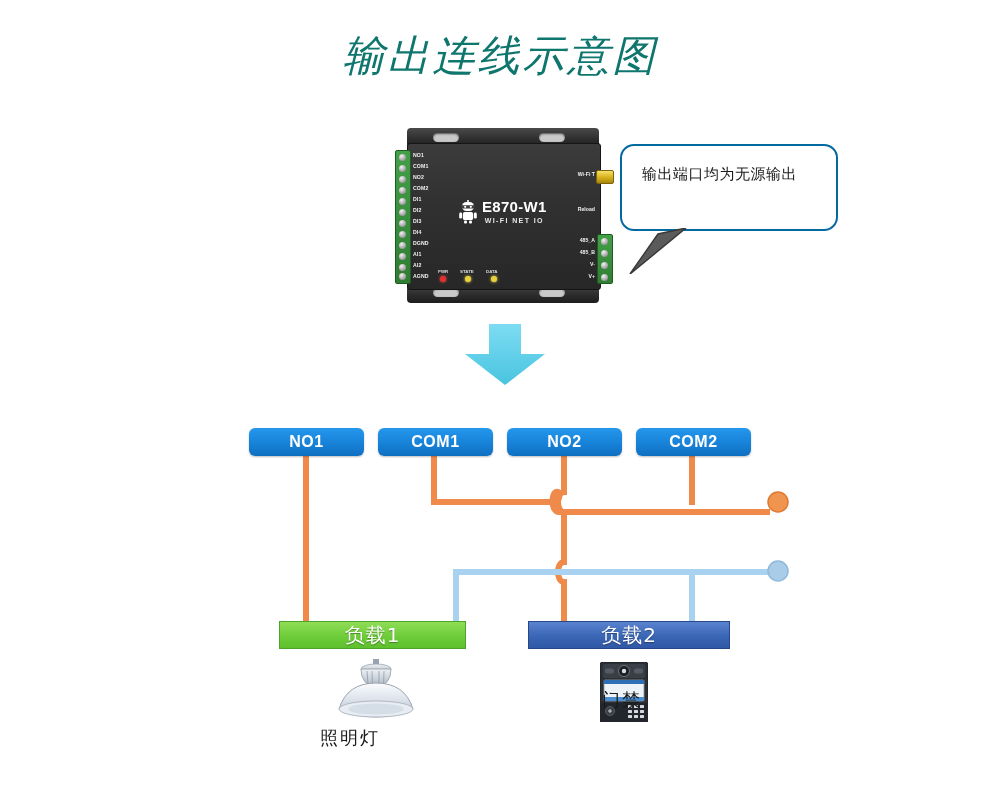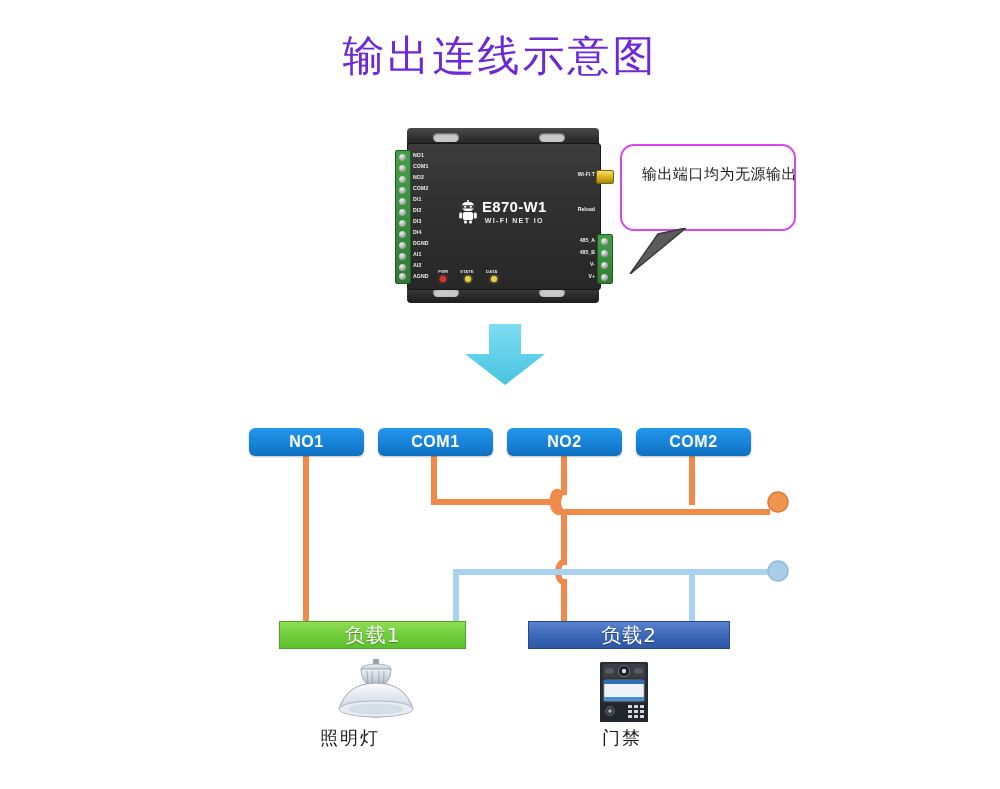--- a/index.html
+++ b/index.html
@@ -16,23 +16,24 @@
   }
 
   #page-title {
     position: absolute;
     top: 28px;
     left: 0;
     width: 1000px;
     text-align: center;
     font-size: 42px;
     letter-spacing: 3px;
-    color: #6d28d9;
+    color: #0f766e;
     font-weight: 400;
     font-family: "DejaVu Sans", "Liberation Sans", sans-serif;
+    font-style: italic;
   }
 
   
   #device-wrap {
     position: absolute;
     left: 397px;
     top: 128px;
     width: 212px;
     height: 175px;
     padding-left: 44px;
@@ -170,24 +171,24 @@
     background: linear-gradient(180deg,#f5e06a 0%,#d9b41f 50%,#a8860d 100%);
     border-radius: 2px;
     border: 1px solid #7d6409;
   }
 
   
   #callout {
     position: absolute;
     left: 620px;
     top: 144px;
-    width: 176px;
+    width: 218px;
     height: 87px;
     background: #ffffff;
-    border: 2px solid #d946ef;
+    border: 2px solid #0369a1;
     border-radius: 14px;
     box-sizing: border-box;
     padding: 13px 0 15px 20px;
   }
   .callout-line {
     font-size: 15px;
     color: #1a1a1a;
     line-height: 30px;
     letter-spacing: .5px;
     font-family: "DejaVu Sans","Liberation Sans", sans-serif;
@@ -258,21 +259,21 @@
   
   .device-caption {
     position: absolute;
     font-size: 18px;
     color: #1a1a1a;
     letter-spacing: 2px;
     font-family: "DejaVu Sans","Liberation Sans", sans-serif;
     white-space: nowrap;
   }
   #cap-lamp { left: 320px; top: 726px; }
-  #cap-door { left: 602px; top: 726px; }
+  #cap-door { left: 602px; top: 688px; }
 
   #lamp-icon { position: absolute; left: 327px; top: 659px; width: 98px; height: 62px; }
   #door-icon { position: absolute; left: 600px; top: 662px; width: 48px; height: 60px; }
 
   
   #wires {
     position: absolute;
     left: 0; top: 0;
     width: 1000px; height: 789px;
     pointer-events: none;

